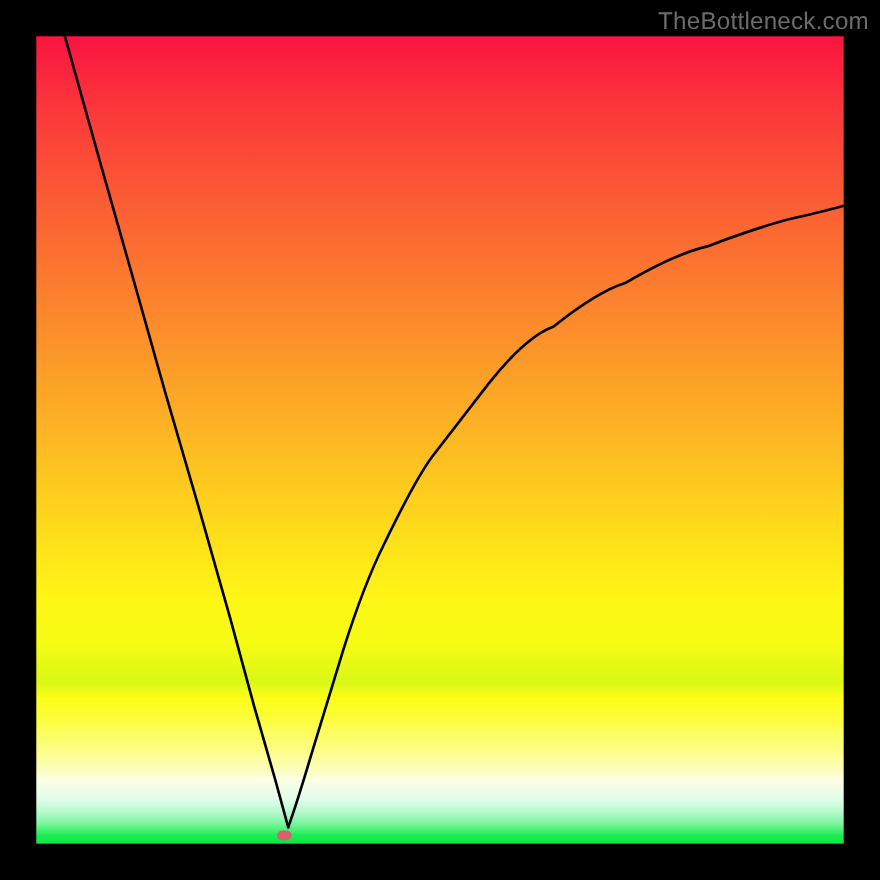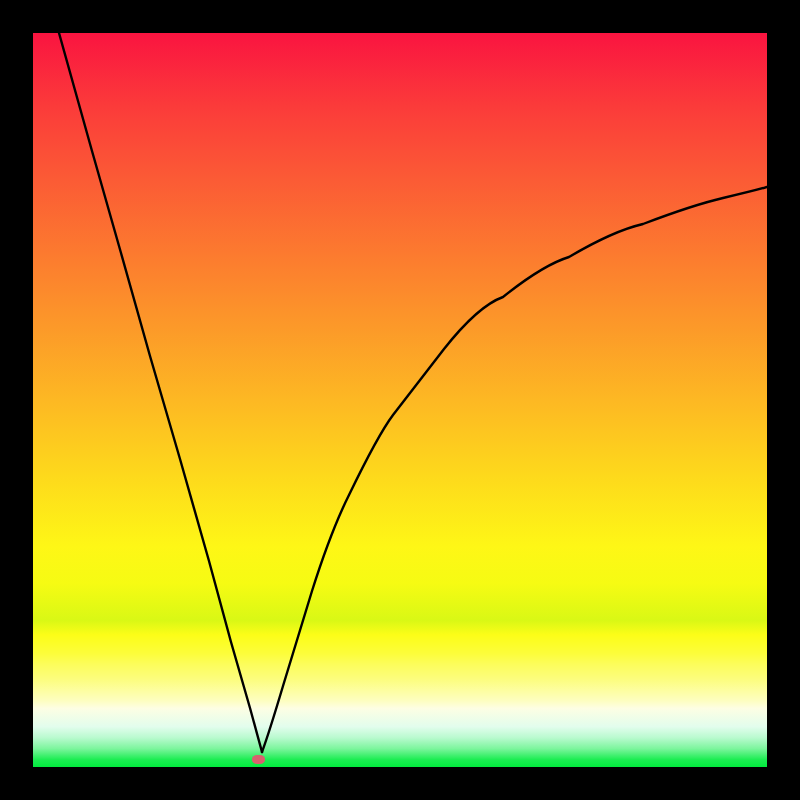--- a/index.html
+++ b/index.html
@@ -73,20 +73,21 @@
     height: 9px;
     border-radius: 5px / 4px;
     background: #d8616e;
   }
 </style>
 </head>
 <body>
 
 <div class="frame">
 
+  <div class="watermark">TheBottleneck.com</div>
 
   <div class="plot-area">
 
     <svg class="curve" viewBox="0 0 734 734" preserveAspectRatio="none">
 
       <path d="M 26 0
                L 59 118
                L 88 220
                L 117 323
                L 147 426

